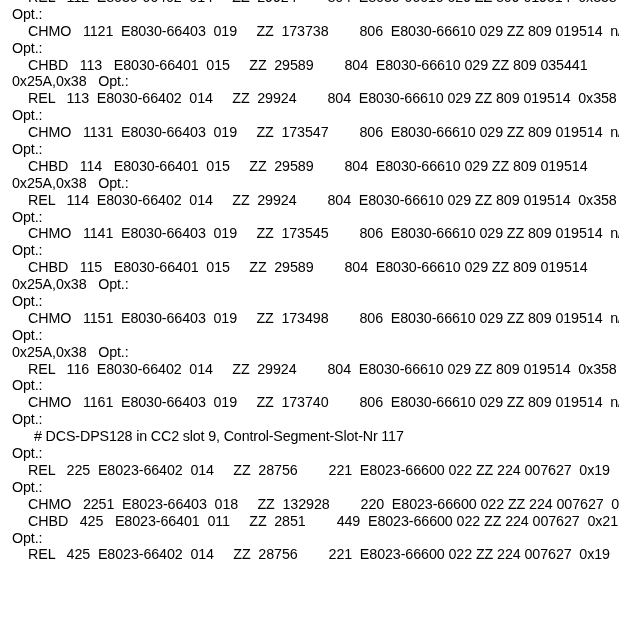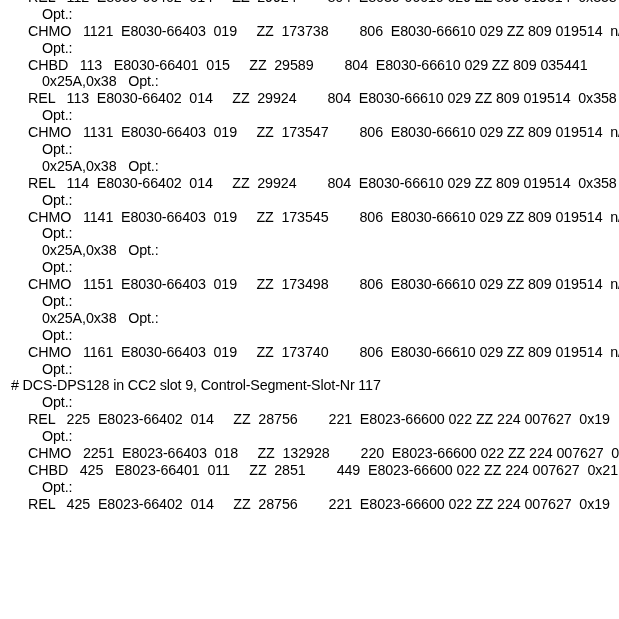--- a/index.html
+++ b/index.html
@@ -37,52 +37,55 @@
     -webkit-font-smoothing: antialiased;
   }
   .line {
     white-space: pre;
     padding-left: 28px;
     margin: 0;
     height: 16.9px;
     overflow: visible;
   }
   .line.wrap {
-    padding-left: 42px;
+    padding-left: 12px;
   }
   .line.comment {
-    padding-left: 11px;
+    padding-left: 34px;
     letter-spacing: -0.15px;
   }
 </style>
 </head>
 <body>
 
 <div id="doc">
   <div id="listing">
       <div class="line">REL   112  E8030-66402  014     ZZ  29924        804  E8030-66610 029 ZZ 809 019514  0x358</div>
       <div class="line wrap">Opt.:</div>
       <div class="line">CHMO   1121  E8030-66403  019     ZZ  173738        806  E8030-66610 029 ZZ 809 019514  n/a</div>
       <div class="line wrap">Opt.:</div>
       <div class="line">CHBD   113   E8030-66401  015     ZZ  29589        804  E8030-66610 029 ZZ 809 035441</div>
       <div class="line wrap">0x25A,0x38   Opt.:</div>
       <div class="line">REL   113  E8030-66402  014     ZZ  29924        804  E8030-66610 029 ZZ 809 019514  0x358</div>
       <div class="line wrap">Opt.:</div>
       <div class="line">CHMO   1131  E8030-66403  019     ZZ  173547        806  E8030-66610 029 ZZ 809 019514  n/a</div>
       <div class="line wrap">Opt.:</div>
+      <div class="line">CHBD   114   E8030-66401  015     ZZ  29589        804  E8030-66610 029 ZZ 809 019514</div>
       <div class="line wrap">0x25A,0x38   Opt.:</div>
       <div class="line">REL   114  E8030-66402  014     ZZ  29924        804  E8030-66610 029 ZZ 809 019514  0x358</div>
       <div class="line wrap">Opt.:</div>
       <div class="line">CHMO   1141  E8030-66403  019     ZZ  173545        806  E8030-66610 029 ZZ 809 019514  n/a</div>
       <div class="line wrap">Opt.:</div>
+      <div class="line">CHBD   115   E8030-66401  015     ZZ  29589        804  E8030-66610 029 ZZ 809 019514</div>
       <div class="line wrap">0x25A,0x38   Opt.:</div>
       <div class="line wrap">Opt.:</div>
       <div class="line">CHMO   1151  E8030-66403  019     ZZ  173498        806  E8030-66610 029 ZZ 809 019514  n/a</div>
       <div class="line wrap">Opt.:</div>
       <div class="line wrap">0x25A,0x38   Opt.:</div>
+      <div class="line">REL   116  E8030-66402  014     ZZ  29924        804  E8030-66610 029 ZZ 809 019514  0x358</div>
       <div class="line wrap">Opt.:</div>
       <div class="line">CHMO   1161  E8030-66403  019     ZZ  173740        806  E8030-66610 029 ZZ 809 019514  n/a</div>
       <div class="line wrap">Opt.:</div>
       <div class="line comment"># DCS-DPS128 in CC2 slot 9, Control-Segment-Slot-Nr 117</div>
       <div class="line wrap">Opt.:</div>
       <div class="line">REL   225  E8023-66402  014     ZZ  28756        221  E8023-66600 022 ZZ 224 007627  0x19</div>
       <div class="line wrap">Opt.:</div>
       <div class="line">CHMO   2251  E8023-66403  018     ZZ  132928        220  E8023-66600 022 ZZ 224 007627  0x54</div>
       <div class="line">CHBD   425   E8023-66401  011     ZZ  2851        449  E8023-66600 022 ZZ 224 007627  0x21</div>
       <div class="line wrap">Opt.:</div>

